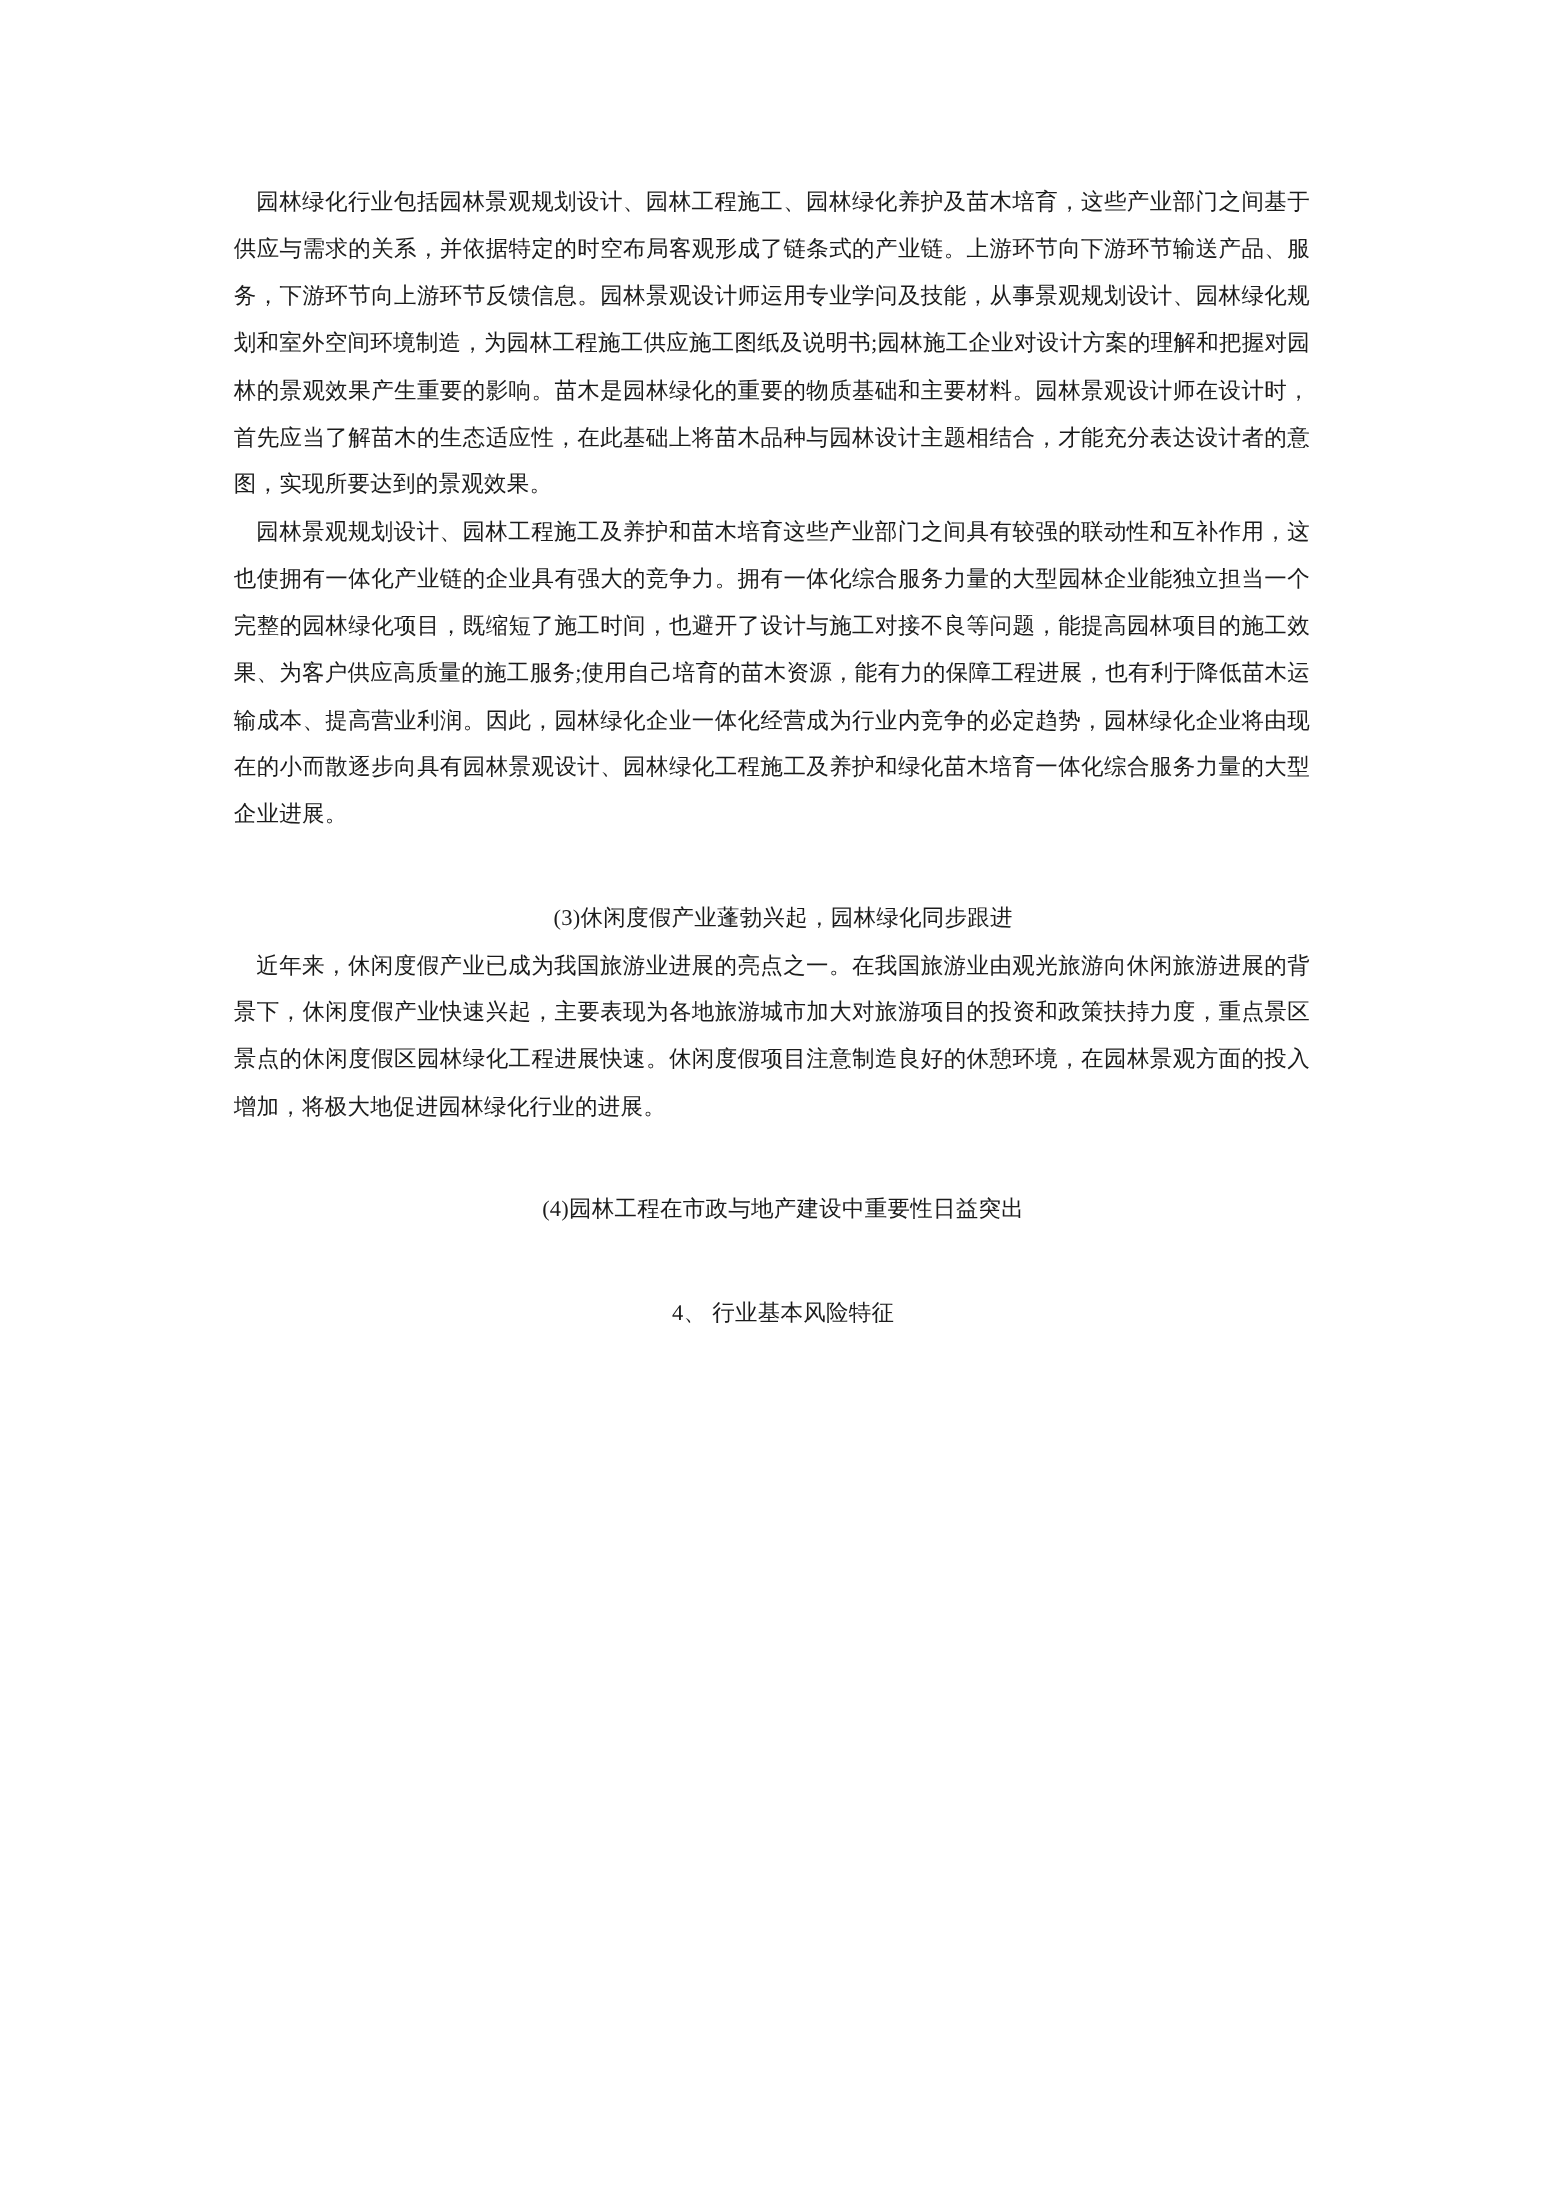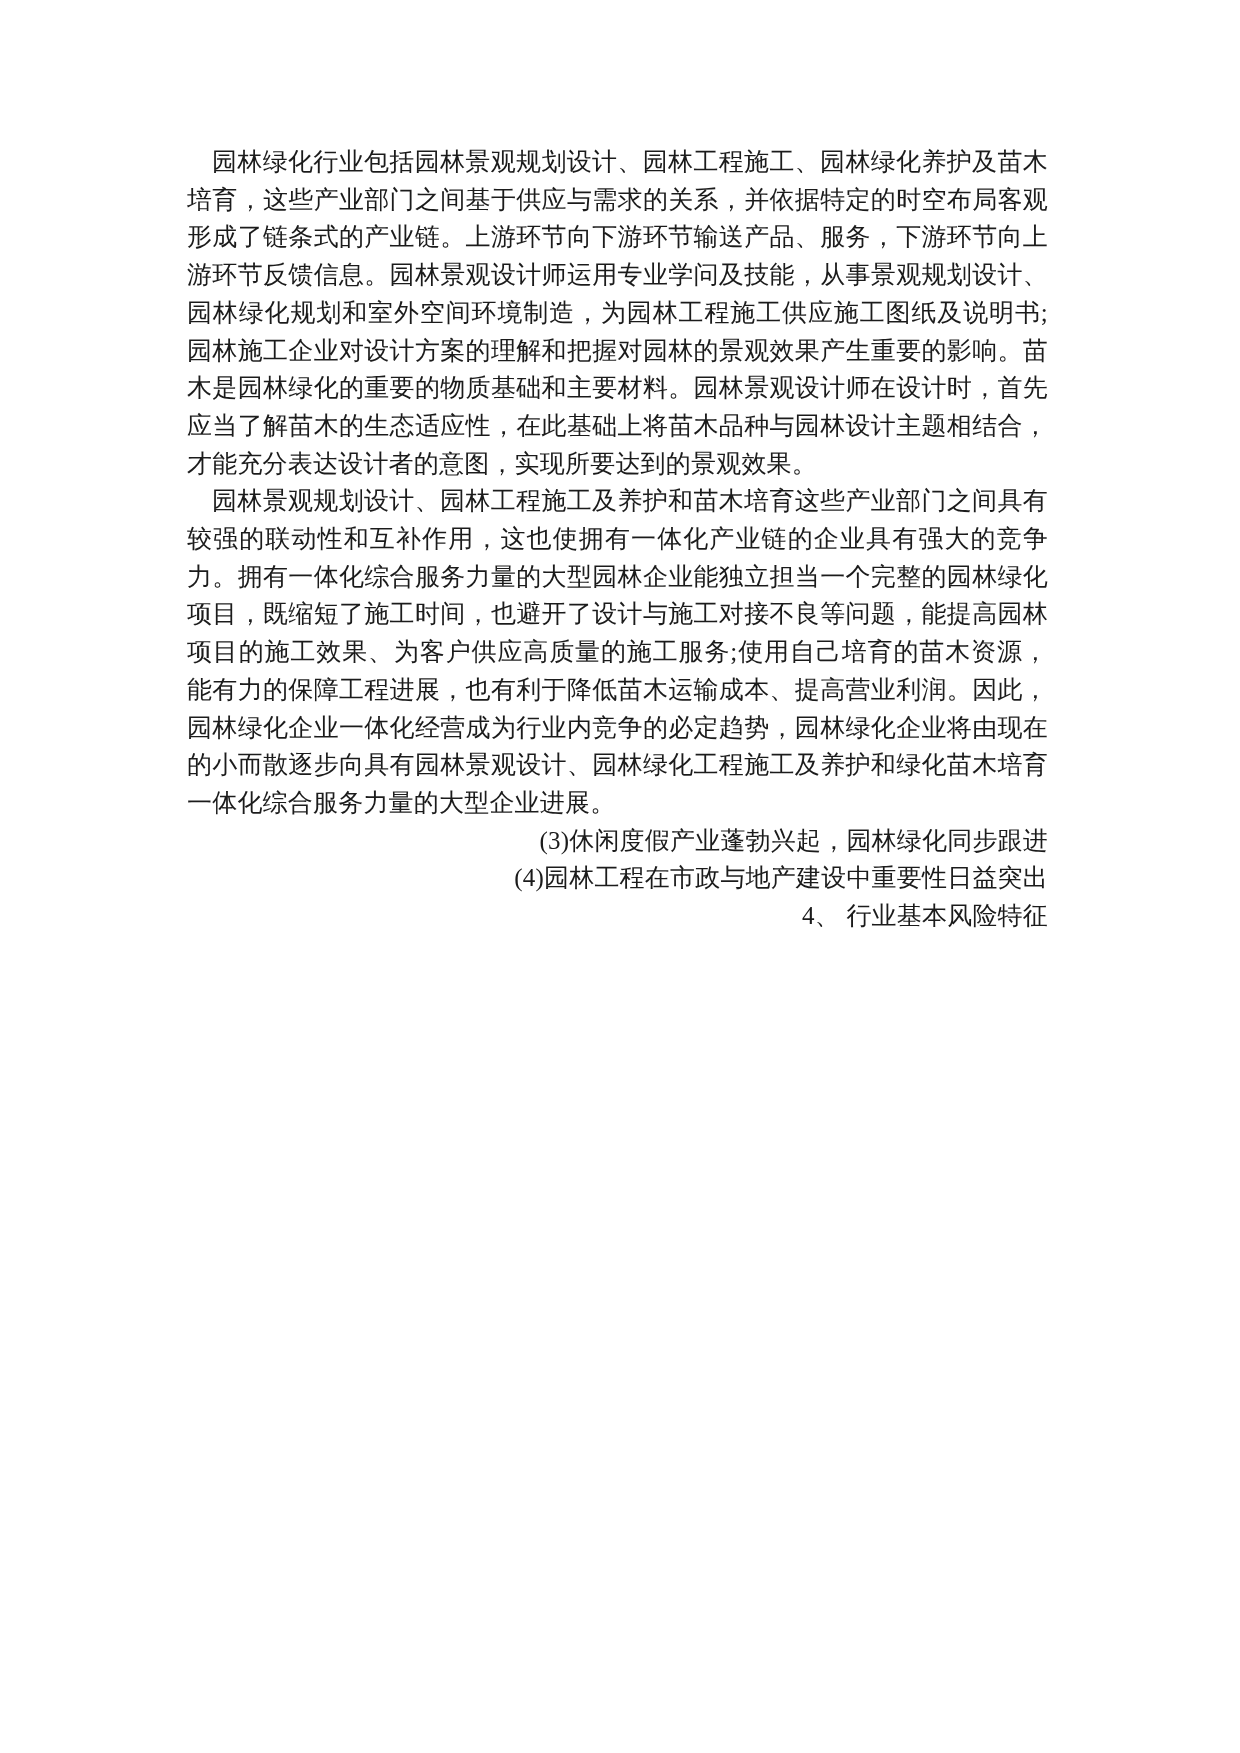--- a/index.html
+++ b/index.html
@@ -18,37 +18,39 @@
   .doc-body {
     position: absolute;
     left: 187px;
     top: 143px;
     width: 861px;
     color: #1b1b1b;
   }
   .doc-body p {
     margin: 0;
     padding: 0;
-    font-size: 25px;
+    font-size: 18px;
     line-height: 37.7px;
     text-align: justify;
     text-justify: inter-character;
     text-indent: 1em;
     letter-spacing: 0.2px;
     word-break: break-all;
     font-weight: 400;
   }
   .doc-body p.heading {
-    text-align: right;
+    text-align: center;
+    margin-top: 45px;
   }
 </style>
 </head>
 <body>
 
 <div class="page">
   <div class="doc-body">
       <p class="paragraph">园林绿化行业包括园林景观规划设计、园林工程施工、园林绿化养护及苗木培育，这些产业部门之间基于供应与需求的关系，并依据特定的时空布局客观形成了链条式的产业链。上游环节向下游环节输送产品、服务，下游环节向上游环节反馈信息。园林景观设计师运用专业学问及技能，从事景观规划设计、园林绿化规划和室外空间环境制造，为园林工程施工供应施工图纸及说明书;园林施工企业对设计方案的理解和把握对园林的景观效果产生重要的影响。苗木是园林绿化的重要的物质基础和主要材料。园林景观设计师在设计时，首先应当了解苗木的生态适应性，在此基础上将苗木品种与园林设计主题相结合，才能充分表达设计者的意图，实现所要达到的景观效果。</p>
       <p class="paragraph">园林景观规划设计、园林工程施工及养护和苗木培育这些产业部门之间具有较强的联动性和互补作用，这也使拥有一体化产业链的企业具有强大的竞争力。拥有一体化综合服务力量的大型园林企业能独立担当一个完整的园林绿化项目，既缩短了施工时间，也避开了设计与施工对接不良等问题，能提高园林项目的施工效果、为客户供应高质量的施工服务;使用自己培育的苗木资源，能有力的保障工程进展，也有利于降低苗木运输成本、提高营业利润。因此，园林绿化企业一体化经营成为行业内竞争的必定趋势，园林绿化企业将由现在的小而散逐步向具有园林景观设计、园林绿化工程施工及养护和绿化苗木培育一体化综合服务力量的大型企业进展。</p>
       <p class="heading">(3)休闲度假产业蓬勃兴起，园林绿化同步跟进</p>
+      <p class="paragraph">近年来，休闲度假产业已成为我国旅游业进展的亮点之一。在我国旅游业由观光旅游向休闲旅游进展的背景下，休闲度假产业快速兴起，主要表现为各地旅游城市加大对旅游项目的投资和政策扶持力度，重点景区景点的休闲度假区园林绿化工程进展快速。休闲度假项目注意制造良好的休憩环境，在园林景观方面的投入增加，将极大地促进园林绿化行业的进展。</p>
       <p class="heading">(4)园林工程在市政与地产建设中重要性日益突出</p>
       <p class="heading">4、 行业基本风险特征</p>
     </div>
 </div>
 
 </body></html>

